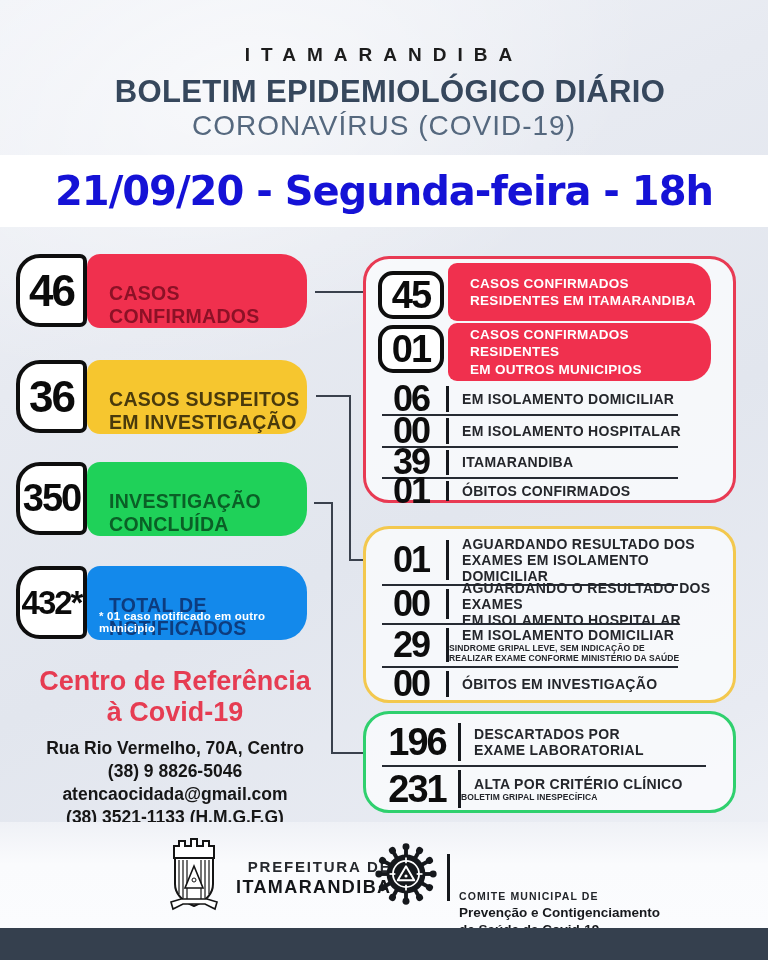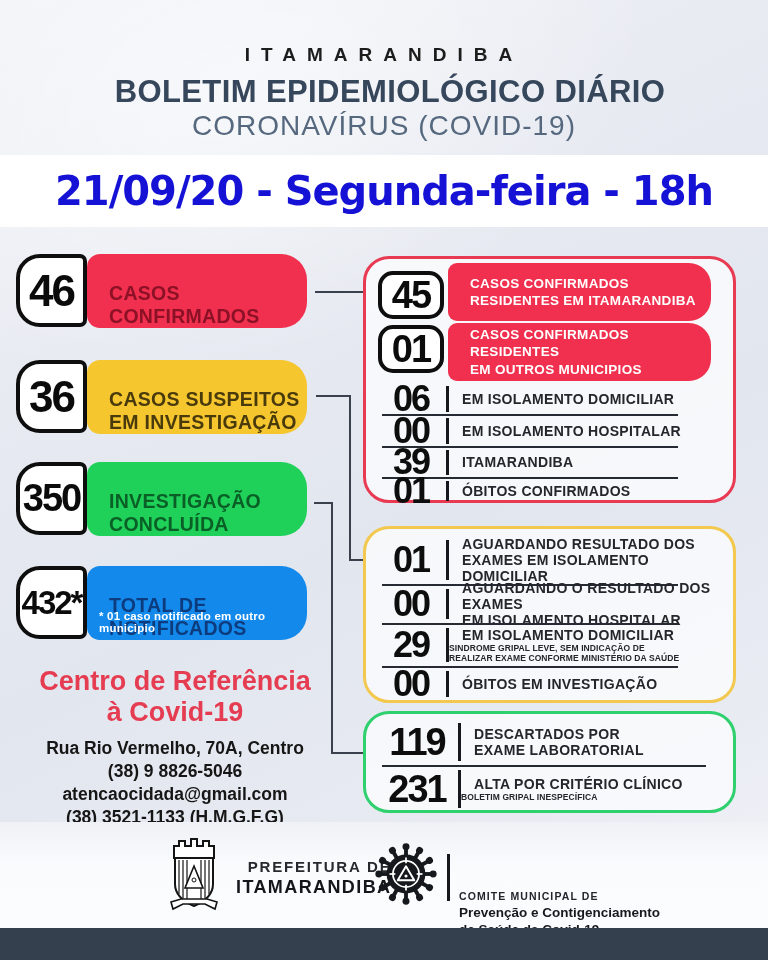--- a/index.html
+++ b/index.html
@@ -222,21 +222,21 @@
     <div class="sep ys3"></div>
     <div class="prow yr4">
       <div class="row-num">00</div>
       <div class="row-div"></div>
       <div class="row-label">ÓBITOS EM INVESTIGAÇÃO</div>
     </div>
   </div>
 
   <div class="panel panel--green">
     <div class="prow gr1">
-      <div class="row-num row-num--wide">119</div>
+      <div class="row-num row-num--wide">196</div>
       <div class="row-div"></div>
       <div class="row-label">DESCARTADOS POR
 EXAME LABORATORIAL</div>
     </div>
     <div class="sep sep--wide gs1"></div>
     <div class="prow gr2">
       <div class="row-num row-num--wide">231</div>
       <div class="row-div"></div>
       <div>
         <div class="row-label">ALTA POR CRITÉRIO CLÍNICO</div>

